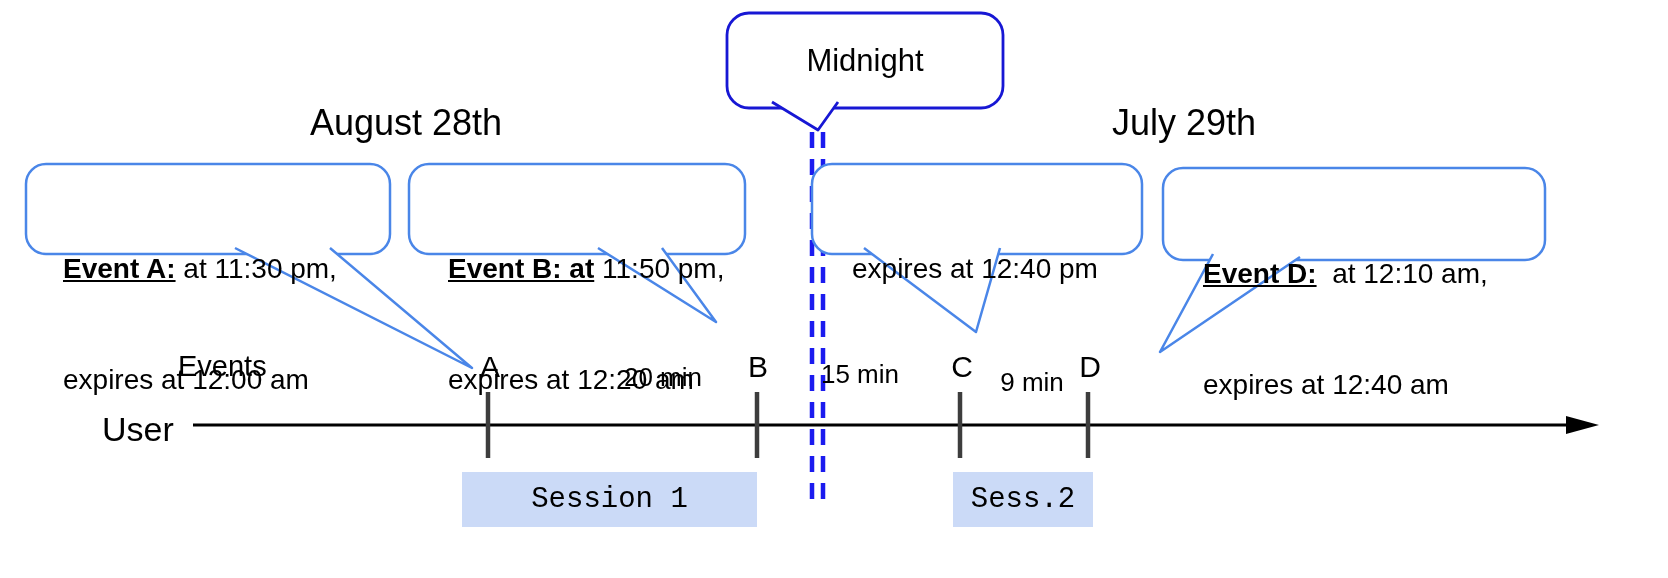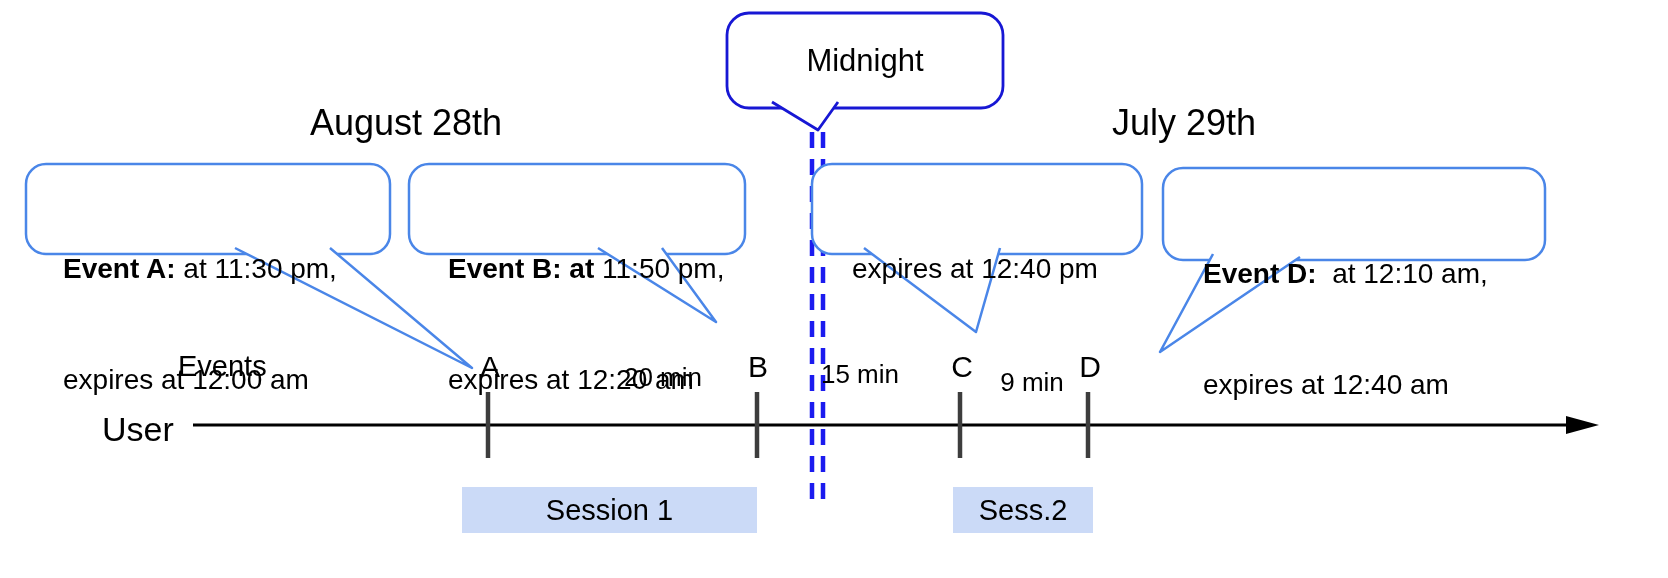--- a/index.html
+++ b/index.html
@@ -16,27 +16,27 @@
   .midnight-rect{fill:#ffffff;stroke:var(--midnight-border,#1717d4);stroke-width:2.8;}
   .midnight-tail{fill:#ffffff;stroke:var(--midnight-border,#1717d4);stroke-width:2.8;stroke-linejoin:round;}
   .dash-line{stroke:var(--dashed-line,#1b1bef);stroke-width:4.5;stroke-dasharray:16 11;}
   .timeline{stroke:var(--axis,#000);stroke-width:3;}
   .arrow-head{fill:var(--axis,#000);}
   .tick{stroke:var(--tick,#3d3d3d);stroke-width:4.5;}
 
   .date-label{top:102px;width:220px;font-size:36px;text-align:center;}
   .midnight-label{left:737px;top:43px;width:256px;font-size:31px;text-align:center;}
   .callout-text{font-size:28px;line-height:37px;}
-  .callout-text b{font-weight:bold;}
+  .callout-text b{font-weight:bold;text-decoration:underline;}
   .tick-label{top:350px;width:44px;font-size:30px;text-align:center;}
   .interval-label{font-size:26px;width:110px;text-align:center;}
   .session-box{
-    position:absolute;z-index:2;top:487px;height:46px;
+    position:absolute;z-index:2;top:472px;height:55px;
     background:var(--session-fill,#cbdaf7);
-    display:flex;align-items:center;justify-content:center;font-size:29px;
+    display:flex;align-items:center;justify-content:center;font-size:29px;font-family:Liberation Mono, monospace;
   }
 </style>
 </head>
 <body>
 
 <div id="stage">
 
   <svg id="shapes" width="1668" height="578" viewBox="0 0 1668 578">
 
     <line class="dash-line" x1="812" y1="132" x2="812" y2="508"></line>

